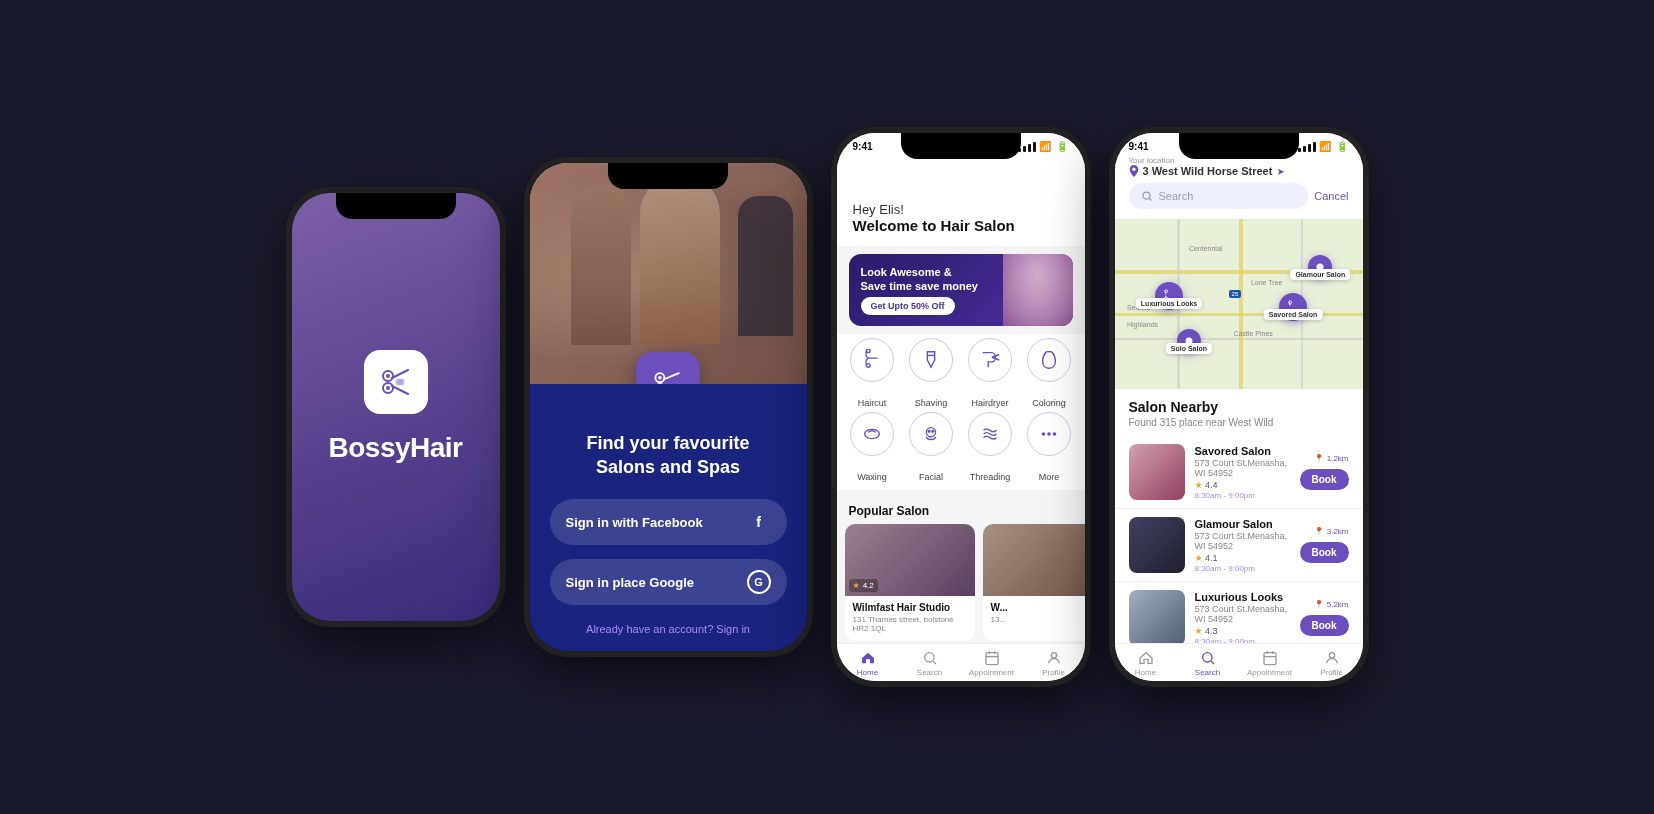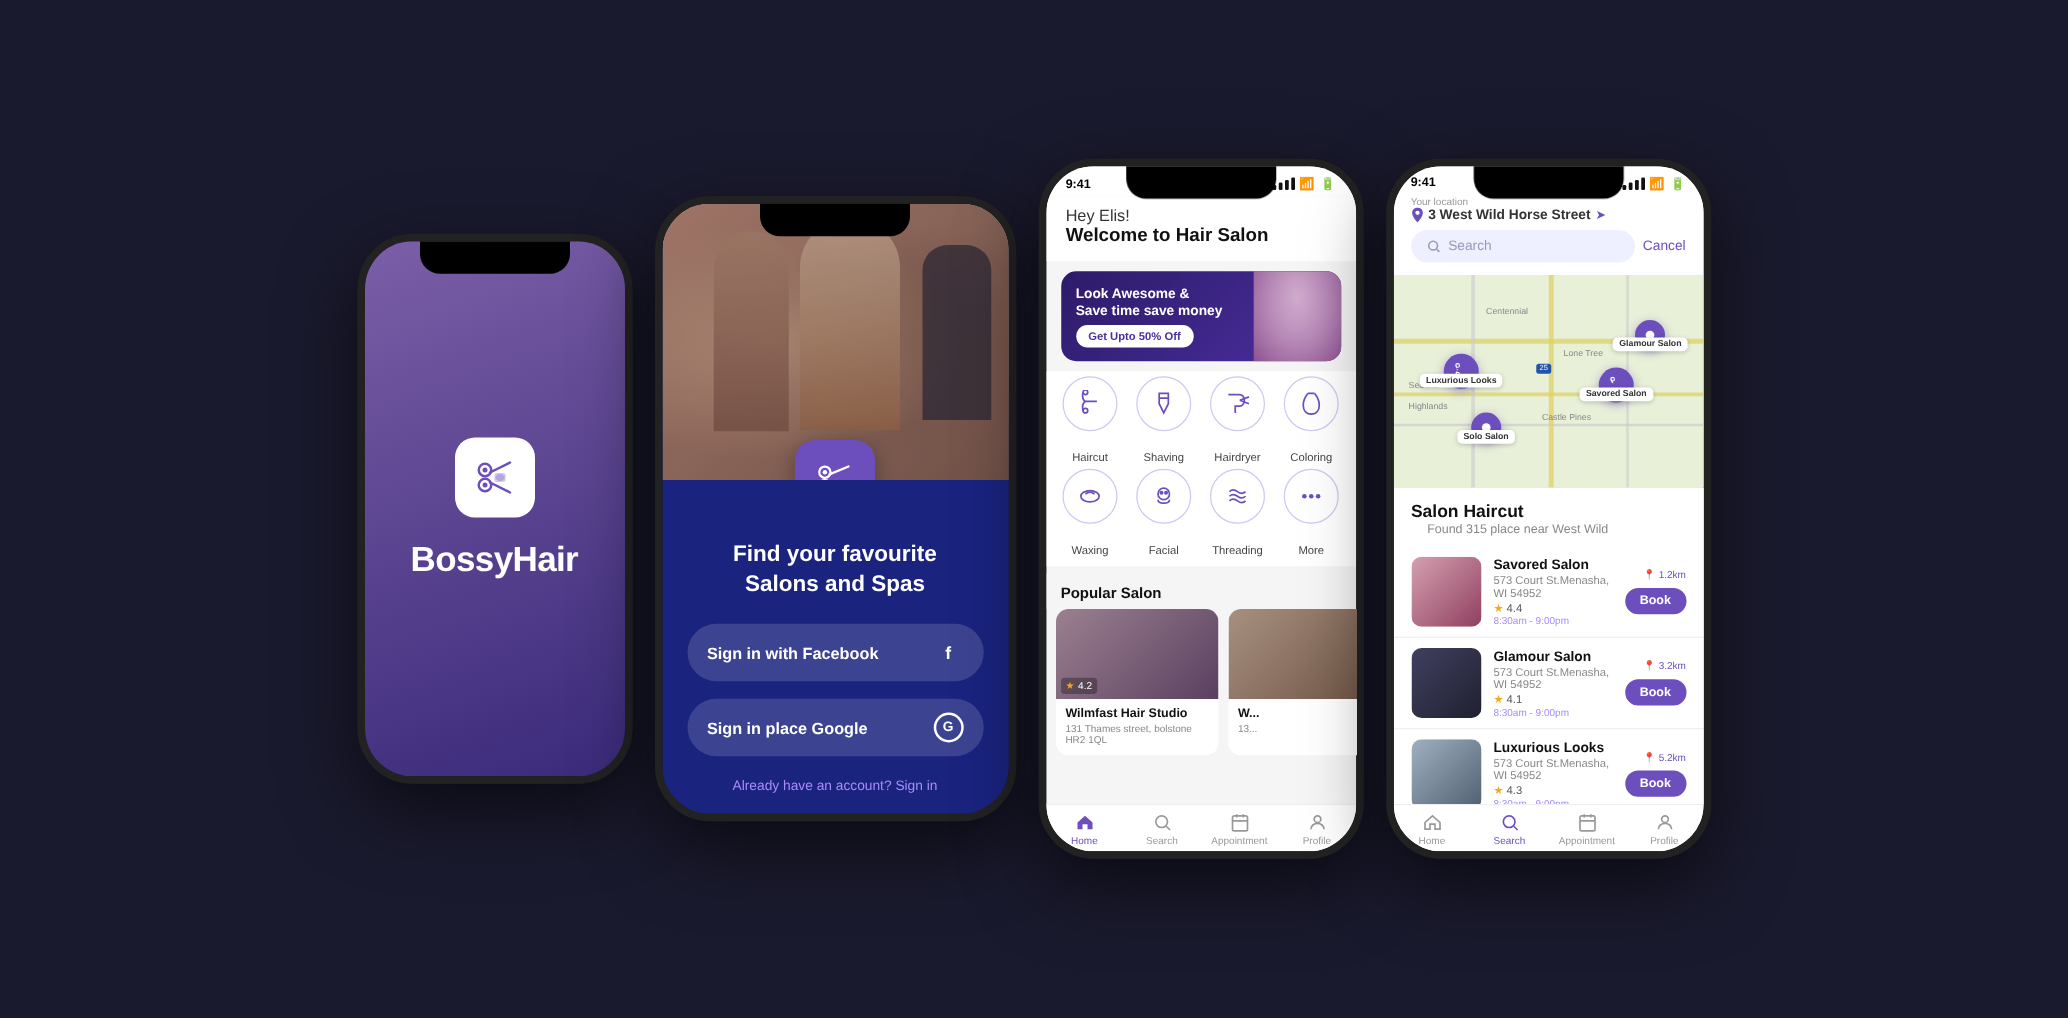--- a/index.html
+++ b/index.html
@@ -187,21 +187,21 @@
       align-items: center;
       padding: 8px 16px 4px;
       background: white;
       font-size: 10px;
       font-weight: 600;
     }
     .home-header {
       background: white;
       padding: 8px 16px 12px;
     }
-    .home-greeting { font-size: 13px; font-weight: 400; color: #333; }
+    .home-greeting { font-size: 13px; font-weight: 400; color: #333; margin-top: 38px; }
     .home-greeting-bold { font-size: 15px; font-weight: 700; color: #111; }
     .promo-banner {
       margin: 8px 12px;
       border-radius: 12px;
       overflow: hidden;
       background: linear-gradient(135deg, #2d1b69, #4a2fa0);
       display: flex;
       align-items: center;
       height: 72px;
       position: relative;
@@ -405,21 +405,21 @@
       overflow-y: auto;
       background: white;
     }
     .nearby-title {
       padding: 10px 14px 2px;
       font-size: 14px;
       font-weight: 700;
       color: #111;
     }
     .nearby-subtitle {
-      padding: 0 27px 8px;
+      padding: 0 14px 8px;
       font-size: 10px;
       color: #888;
     }
     .salon-list-item {
       display: flex;
       align-items: center;
       gap: 10px;
       padding: 8px 14px;
       border-bottom: 1px solid #f0f0f0;
     }
@@ -813,21 +813,21 @@
           <div class="map-pin" style="width:24px;height:24px;">
             <svg viewBox="0 0 24 24" fill="white" width="12" height="12">
               <circle cx="12" cy="12" r="6" fill="white"></circle>
             </svg>
           </div>
           <div class="map-pin-label" style="top:calc(100% + 2px);left:50%;">Solo Salon</div>
         </div>
       </div>
 
       <div class="nearby-section">
-        <div class="nearby-title">Salon Haircut</div>
+        <div class="nearby-title">Salon Nearby</div>
         <div class="nearby-subtitle">Found 315 place near West Wild</div>
 
         <div class="salon-list-item">
           <div class="salon-list-img">
             <div style="width:100%;height:100%;background:linear-gradient(135deg,#d4a0b0,#904060);"></div>
           </div>
           <div class="salon-list-info">
             <div class="salon-list-name">Savored Salon</div>
             <div class="salon-list-addr">573 Court St.Menasha, WI 54952</div>
             <div class="salon-list-rating">

